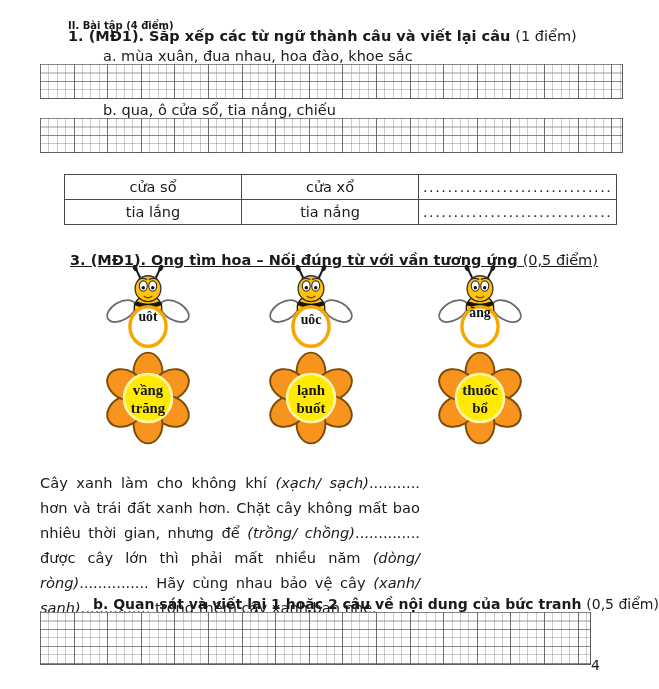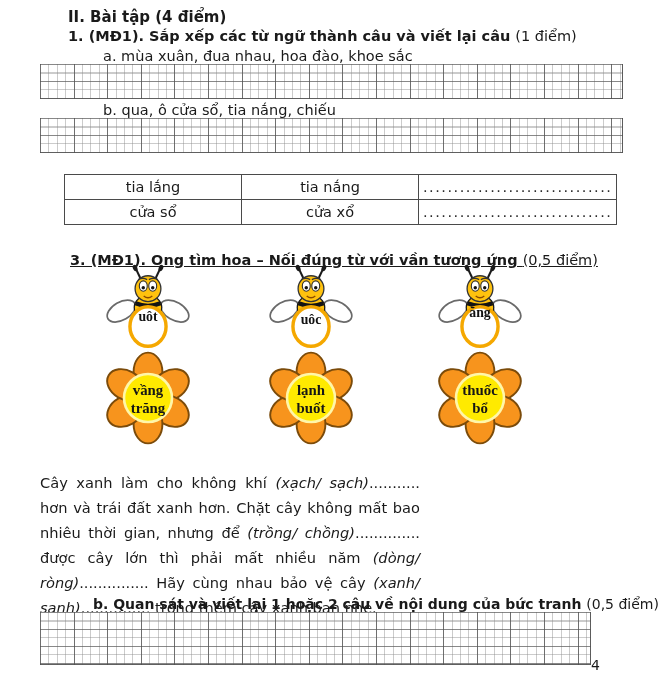--- a/index.html
+++ b/index.html
@@ -54,44 +54,44 @@
     font-family:"Liberation Serif","DejaVu Serif",serif;
     font-weight:bold; font-size:17px; text-anchor:middle; fill:#151515;
   }
   .pagenum { font-size:14px; }
 </style>
 </head>
 <body>
 
 <div class="page">
 
-  <div class="abs h" style="left:68px; top:8px; font-size:15px;">II. Bài tập (4 điểm)</div>
+  <div class="abs h" style="left:68px; top:20px; font-size:10px;">II. Bài tập (4 điểm)</div>
 
   <div class="abs h" style="left:68px; top:28px;">
     <span>1. (MĐ1). Sắp xếp các từ ngữ thành câu và viết lại câu </span><span class="score">(1 điểm)</span>
   </div>
   <div class="abs item-line" style="left:103px; top:48px;">a. mùa xuân, đua nhau, hoa đào, khoe sắc</div>
 
   <div class="abs wgrid" style="left:40px; top:64px; width:582px; height:34px;"></div>
 
   <div class="abs item-line" style="left:103px; top:102px;">b. qua, ô cửa sổ, tia nắng, chiếu</div>
 
   <div class="abs wgrid" style="left:40px; top:118px; width:582px; height:34px;"></div>
 
 
   <table class="choice abs" style="left:64px; top:174px;">
     <tbody>
     <tr>
-      <td class="c1">tia lắng</td>
-      <td class="c2">tia nắng</td>
+      <td class="c1">cửa sổ</td>
+      <td class="c2">cửa xổ</td>
       <td class="c3 dots">...............................</td>
     </tr>
     <tr>
-      <td class="c1">cửa sổ</td>
-      <td class="c2">cửa xổ</td>
+      <td class="c1">tia lắng</td>
+      <td class="c2">tia nắng</td>
       <td class="c3 dots">...............................</td>
     </tr>
   </tbody>
     </table>
 
   <div class="abs h" style="left:70px; top:252px;text-decoration:underline;">
     <span>3. (MĐ1). Ong tìm hoa – Nối đúng từ với vần tương ứng </span><span class="score">(0,5 điểm)</span>
   </div>
 
   <svg class="abs" style="left:102px; top:262px;" width="92" height="86" viewBox="0 0 100 100">

